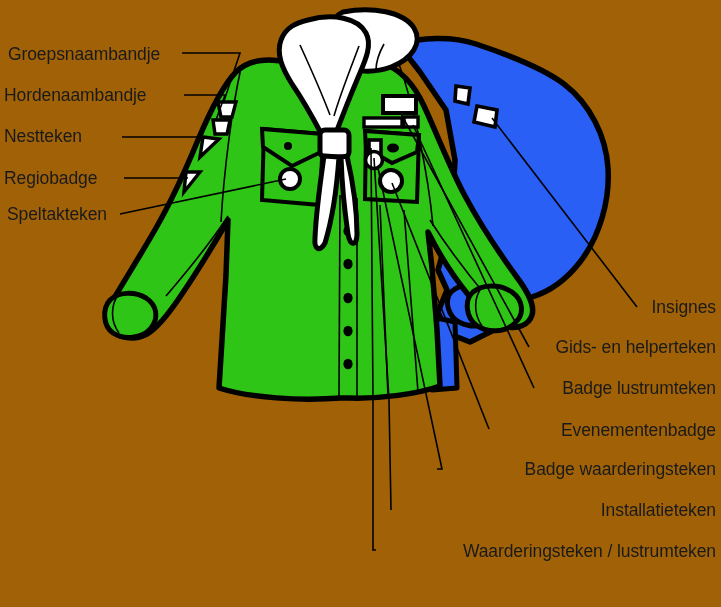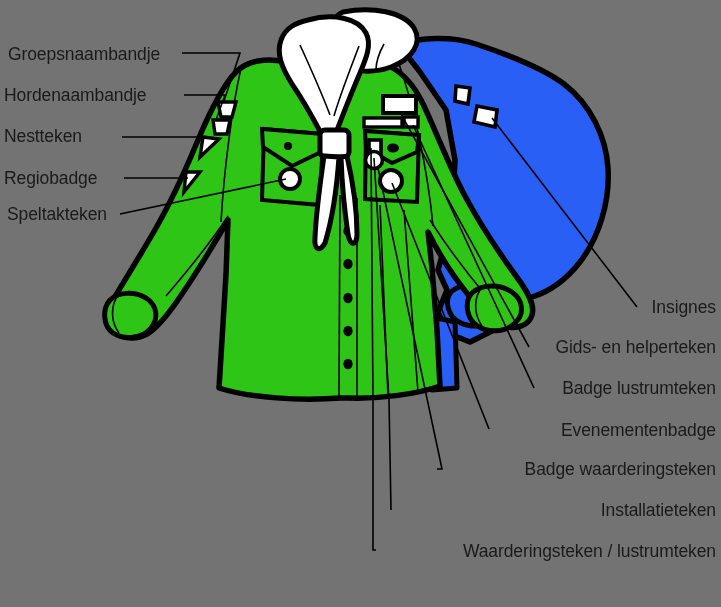--- a/index.html
+++ b/index.html
@@ -8,21 +8,21 @@
     padding: 0;
     background: #ffffff;
   }
   body {
     font-family: "Liberation Sans", sans-serif;
   }
   #stage {
     position: relative;
     width: 721px;
     height: 607px;
-    background: #737373;
+    background: #a16207;
     overflow: hidden;
   }
   #diagram {
     position: absolute;
     left: 0;
     top: 0;
     width: 721px;
     height: 607px;
     display: block;
   }

